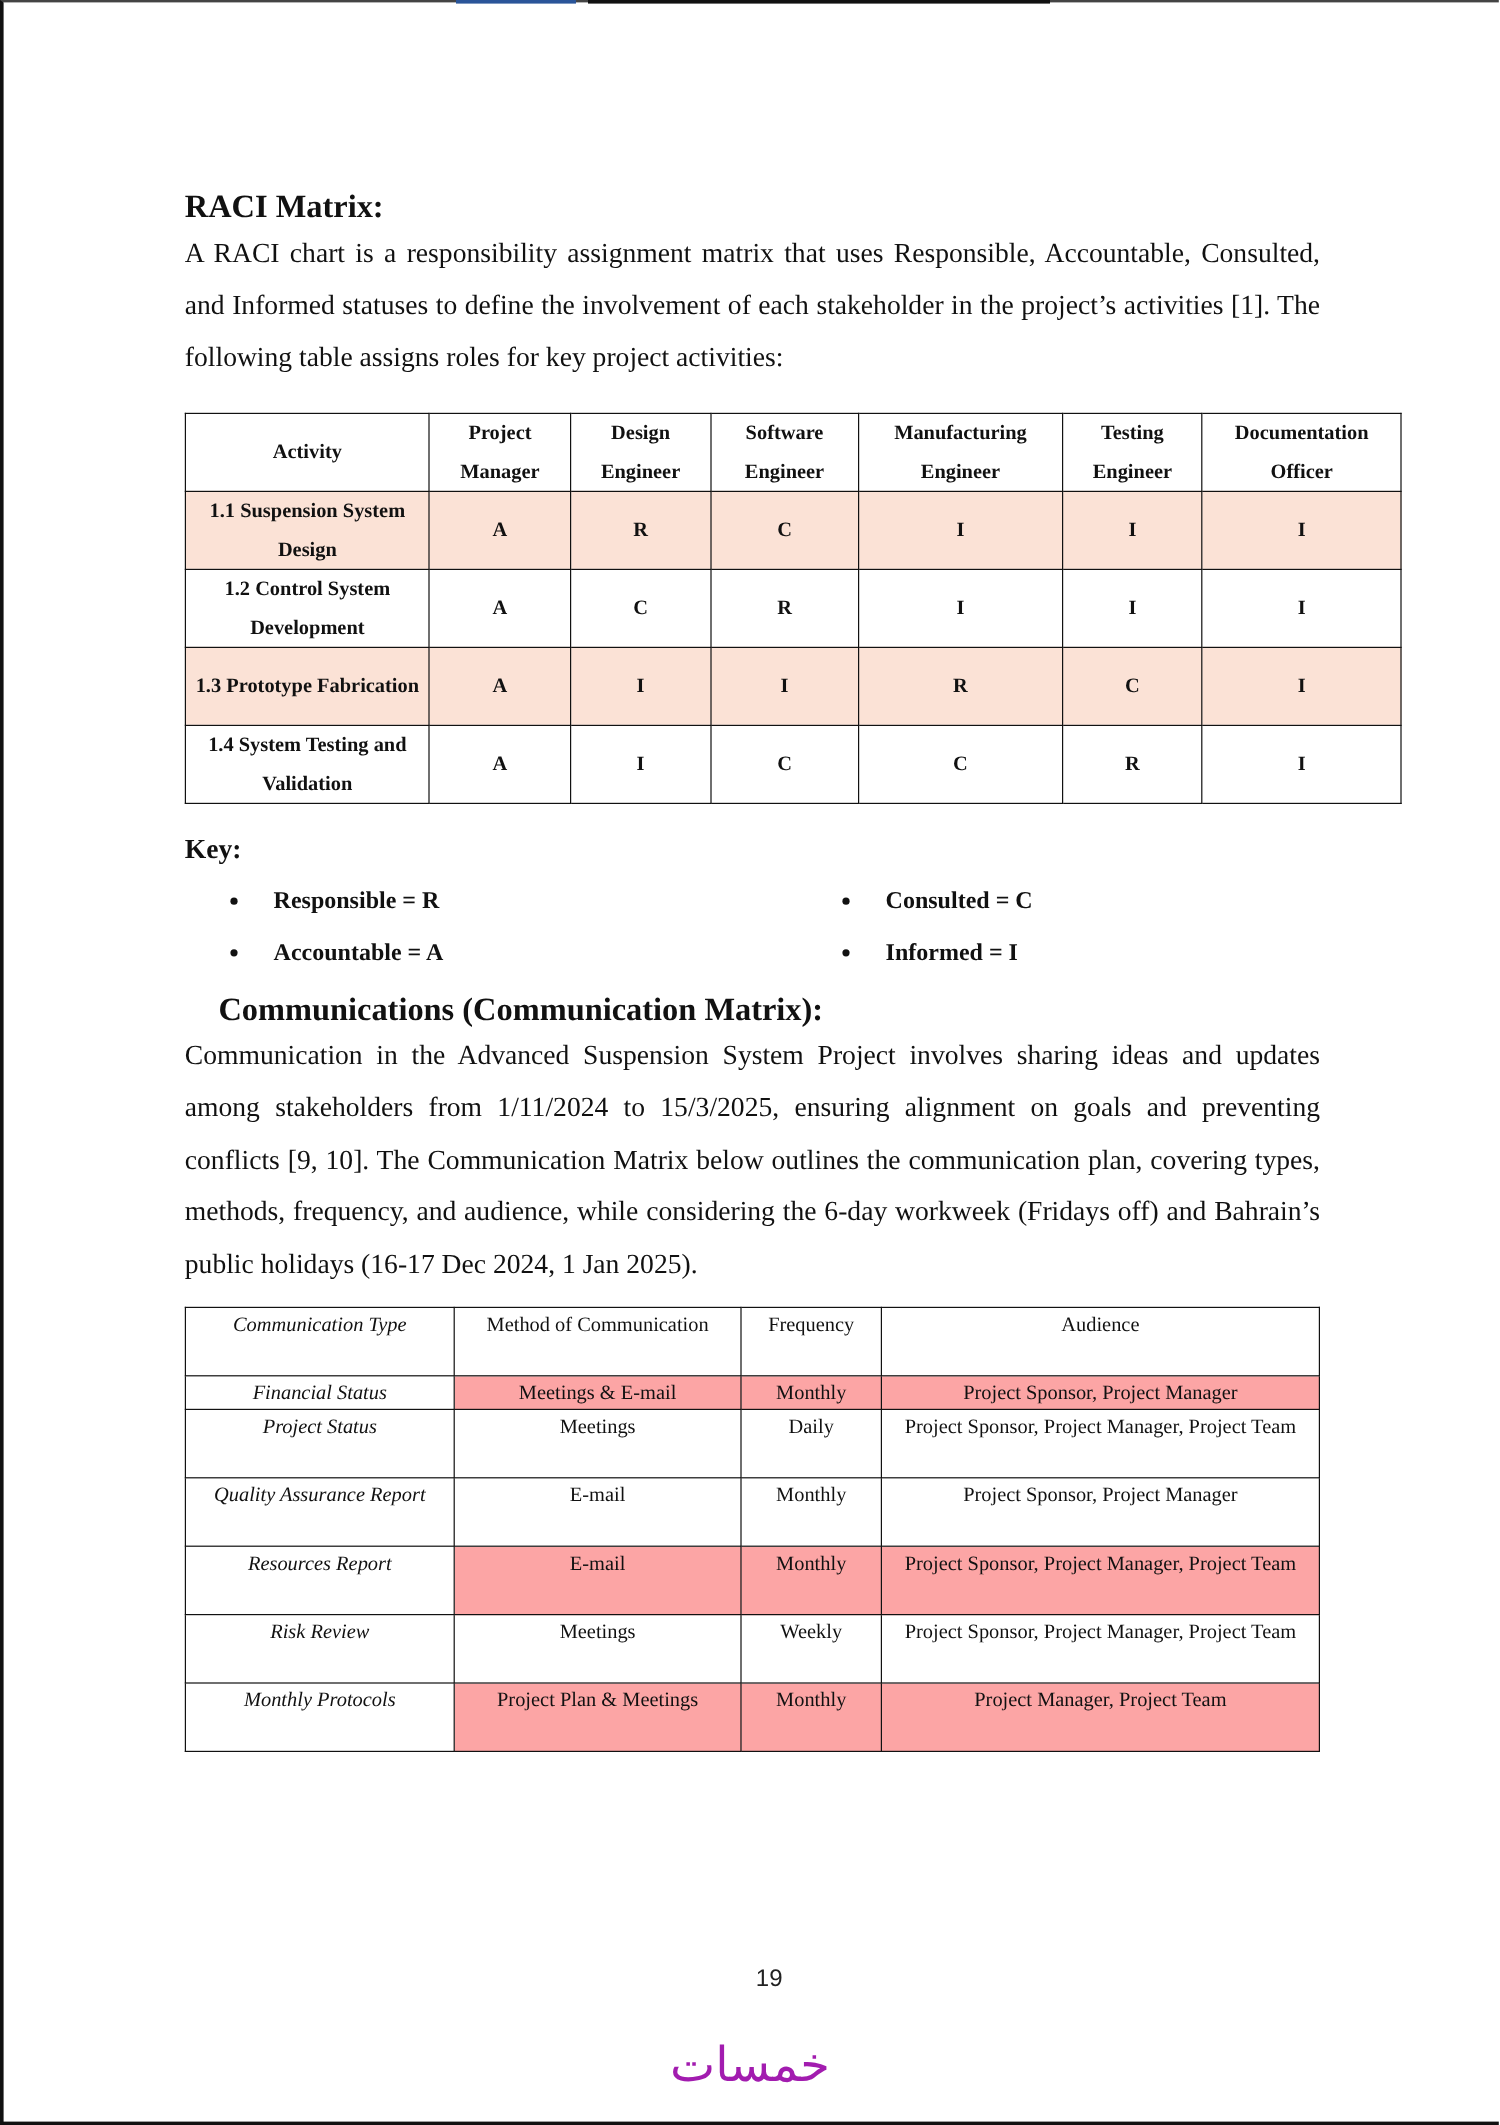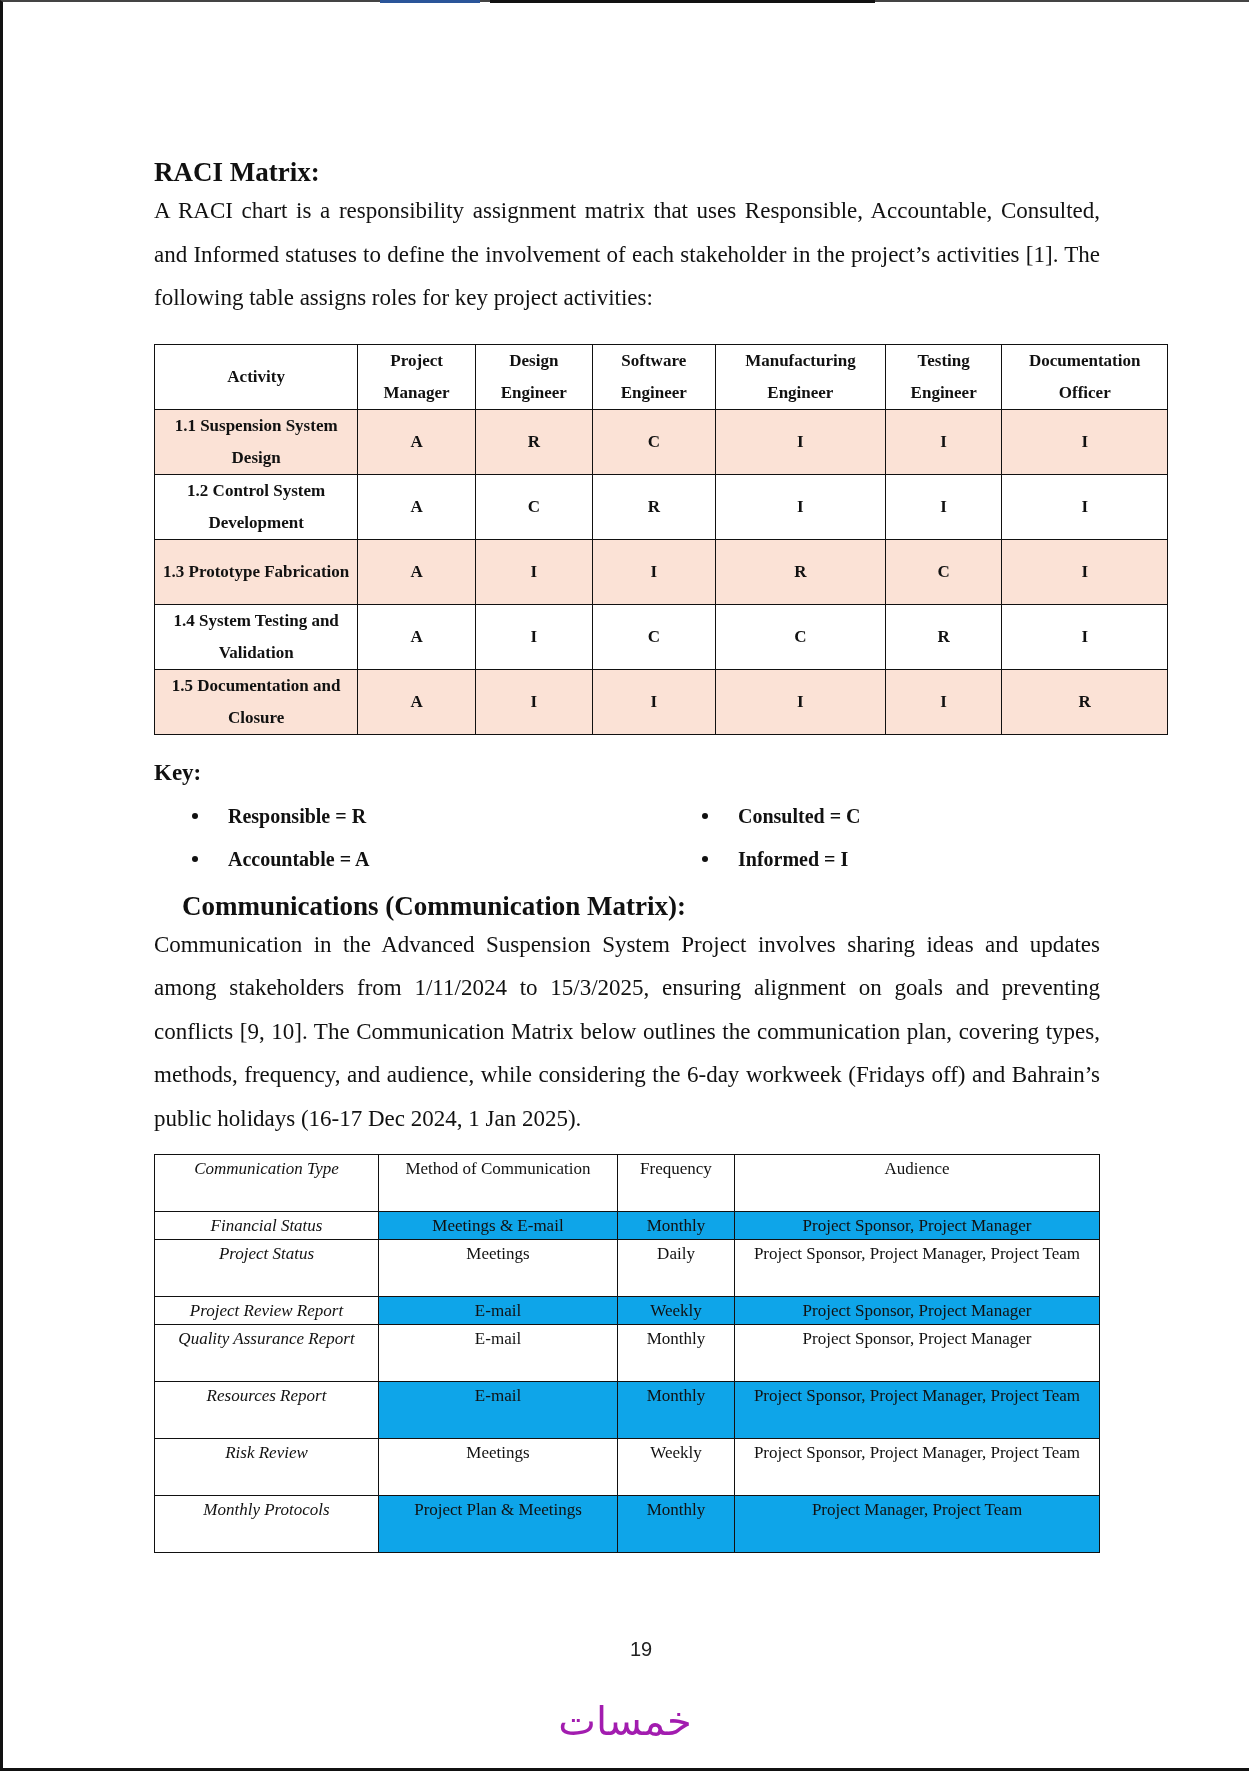--- a/index.html
+++ b/index.html
@@ -18,21 +18,21 @@
   .raci td { height:64px; }
   .key { margin-top:22px; }
   .key h3 { margin:0; font-size:23px; font-weight:bold; line-height:32px; }
   .key-grid { display:grid; grid-template-columns:510px 400px; margin-left:38px; margin-top:6px; }
   .key-item { font-size:20px; font-weight:bold; line-height:43px; display:flex; align-items:center; }
   .bullet { width:6px; height:6px; border-radius:50%; background:#111; margin-right:30px; display:inline-block; }
   .comm-title { margin-top:8px;margin-left:28px; }
   .comm { margin-top:14px; width:946px; font-family:"Liberation Sans", sans-serif; }
   .comm td, .comm th { border:1.5px solid #111; text-align:center; vertical-align:top; font-weight:normal; font-size:17px; line-height:27px; padding:0 4px; font-family:"Liberation Serif", serif; }
   .comm .type { font-style:italic; }
-  .comm tr.blue td.fill { background:#0ea5e9; }
+  .comm tr.blue td.fill { background:#fca5a5; }
   .page-num { position:absolute; top:1638px; left:16px; width:1250px; text-align:center; font-family:"Liberation Sans", sans-serif; font-size:20px; color:#222; }
   .watermark { position:absolute; top:1698px; left:0; width:1250px; text-align:center; font-family:"DejaVu Sans", sans-serif; font-size:40px; color:#a21caf; letter-spacing:2px; }
 </style>
 </head>
 <body>
 
 <div class="page-frame"></div>
 <div class="top-bar-blue"></div>
 <div class="top-bar-dark"></div>
 
@@ -82,29 +82,20 @@
       </tr>
       <tr>
         <td>1.4 System Testing and Validation</td>
         <td>A</td>
         <td>I</td>
         <td>C</td>
         <td>C</td>
         <td>R</td>
         <td>I</td>
       </tr>
-      <tr class="shade">
-        <td>1.5 Documentation and Closure</td>
-        <td>A</td>
-        <td>I</td>
-        <td>I</td>
-        <td>I</td>
-        <td>I</td>
-        <td>R</td>
-      </tr>
     </tbody>
   </table>
 
   <div class="key">
     <h3>Key:</h3>
     <div class="key-grid">
       <div class="key-item">
           <span class="bullet"></span>
           <span>Responsible = R</span>
         </div>
@@ -141,26 +132,20 @@
         <td class="fill">Meetings &amp; E-mail</td>
         <td class="fill">Monthly</td>
         <td class="fill">Project Sponsor, Project Manager</td>
       </tr>
       <tr>
         <td class="type" style="height:56px">Project Status</td>
         <td>Meetings</td>
         <td>Daily</td>
         <td>Project Sponsor, Project Manager, Project Team</td>
       </tr>
-      <tr class="blue">
-        <td class="type">Project Review Report</td>
-        <td class="fill">E-mail</td>
-        <td class="fill">Weekly</td>
-        <td class="fill">Project Sponsor, Project Manager</td>
-      </tr>
       <tr>
         <td class="type" style="height:56px">Quality Assurance Report</td>
         <td>E-mail</td>
         <td>Monthly</td>
         <td>Project Sponsor, Project Manager</td>
       </tr>
       <tr class="blue">
         <td class="type" style="height:56px">Resources Report</td>
         <td class="fill">E-mail</td>
         <td class="fill">Monthly</td>

